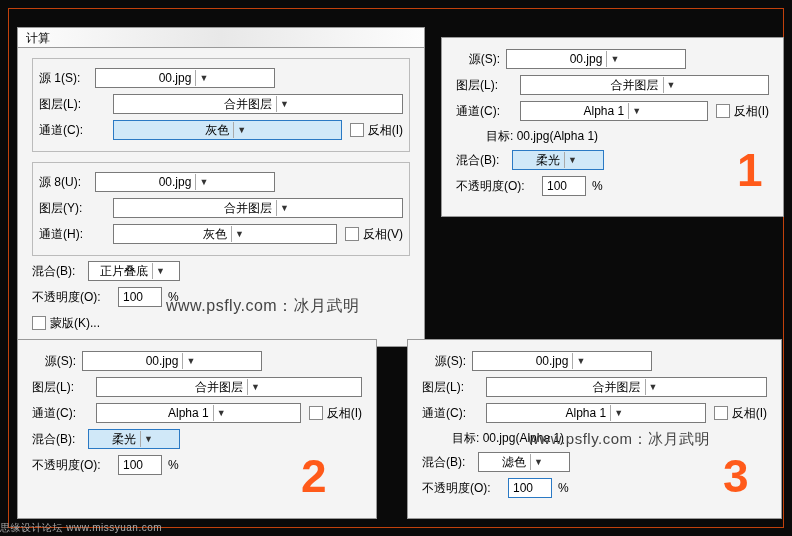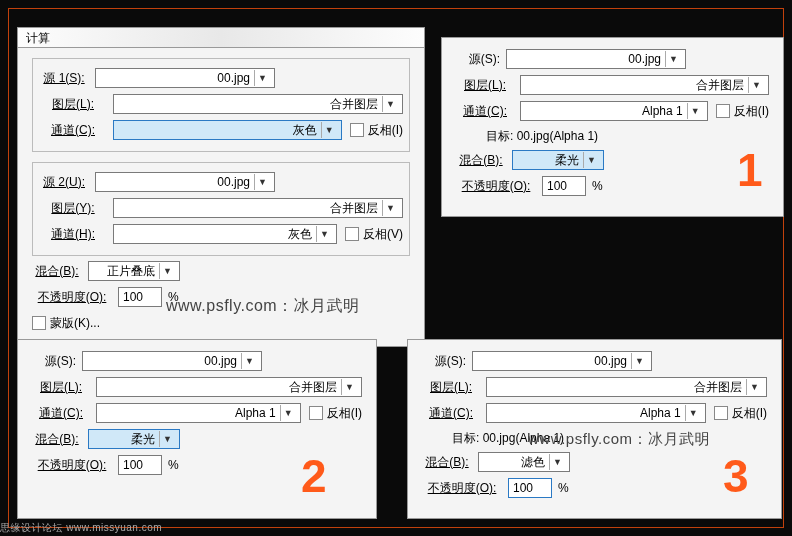--- a/index.html
+++ b/index.html
@@ -56,32 +56,31 @@
     position: relative;
   }
   .row {
     display: flex;
     align-items: center;
     margin: 2px 0 4px 0;
     height: 22px;
   }
   .lbl {
     width: 56px;
-    text-align: center;
+    text-align: left;
     padding-right: 6px;
-    text-decoration: underline;
   }
   .lbl-inline { padding-right: 6px; }
   .combo {
     border: 1px solid #7a7a7a;
     background: #fff;
     height: 20px;
     display: flex;
     align-items: center;
-    justify-content: flex-end;
+    justify-content: center;
     padding: 0 4px;
     flex: 1;
     cursor: pointer;
   }
   .combo.short { flex: 0 0 auto; width: 180px; }
   .combo.med { flex: 0 0 auto; width: 92px; }
   .combo.sel { background: #d0e8f8; border: 1px solid #2a79c4; }
   .combo-caret {
     width: 16px; height: 16px;
     border-left: 1px solid #aaa;
@@ -167,21 +166,21 @@
           <span>灰色</span>
           <span class="combo-caret">▼</span>
         </div>
         <span class="chk"></span>
         <span>反相(I)</span>
       </div>
     </div>
 
     <div class="fieldset">
       <div class="row">
-        <span class="lbl">源 2(U):</span>
+        <span class="lbl">源 8(U):</span>
         <div class="combo short">
           <span>00.jpg</span>
           <span class="combo-caret">▼</span>
         </div>
       </div>
       <div class="row">
         <span class="lbl" style="width:74px">图层(Y):</span>
         <div class="combo">
           <span>合并图层</span>
           <span class="combo-caret">▼</span>

